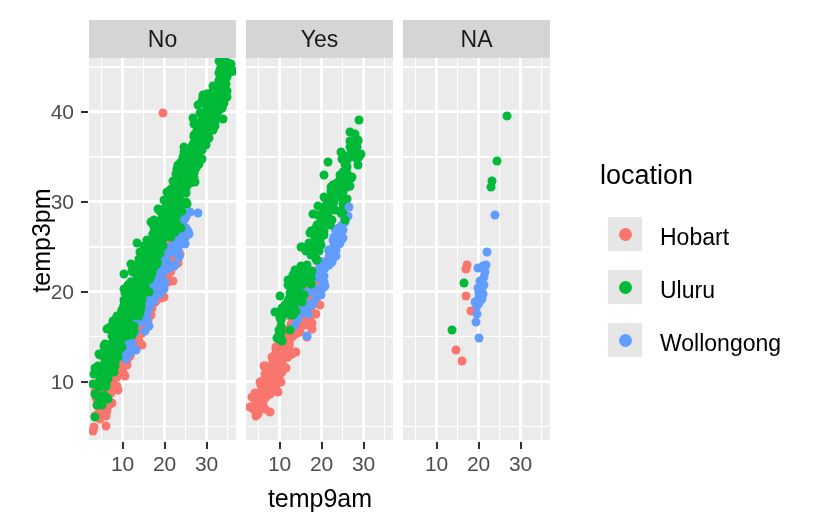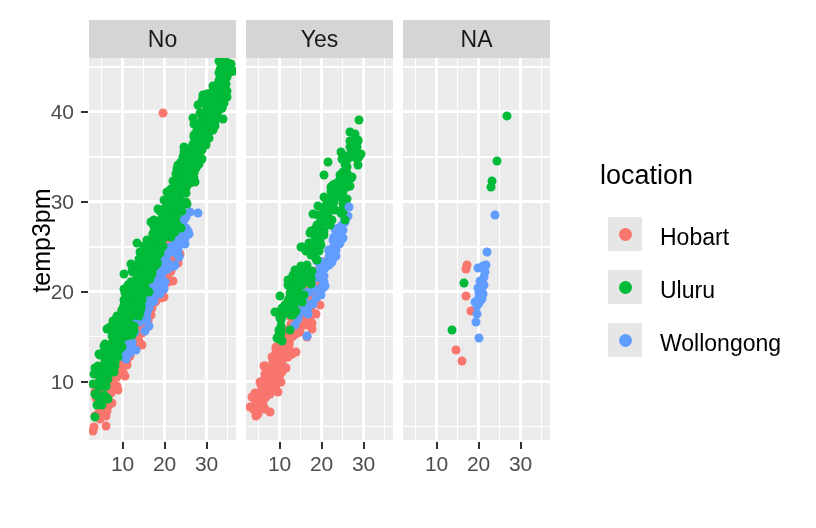--- a/index.html
+++ b/index.html
@@ -151,20 +151,21 @@
     line-height: 1;
   }
 </style>
 </head>
 <body>
 
 <div id="root">
 
   <div class="axis-title-y">temp3pm</div>
 
+  <div class="axis-title-x">temp9am</div>
 
   <div id="y-axis">
       <div class="ytick-label" style="right: 742px; top: 370.576px;">10</div>
       <div class="ytick-mark" style="left: 81px; top: 380.576px;"></div>
       <div class="ytick-label" style="right: 742px; top: 280.694px;">20</div>
       <div class="ytick-mark" style="left: 81px; top: 290.694px;"></div>
       <div class="ytick-label" style="right: 742px; top: 190.812px;">30</div>
       <div class="ytick-mark" style="left: 81px; top: 200.812px;"></div>
       <div class="ytick-label" style="right: 742px; top: 100.929px;">40</div>
       <div class="ytick-mark" style="left: 81px; top: 110.929px;"></div>

